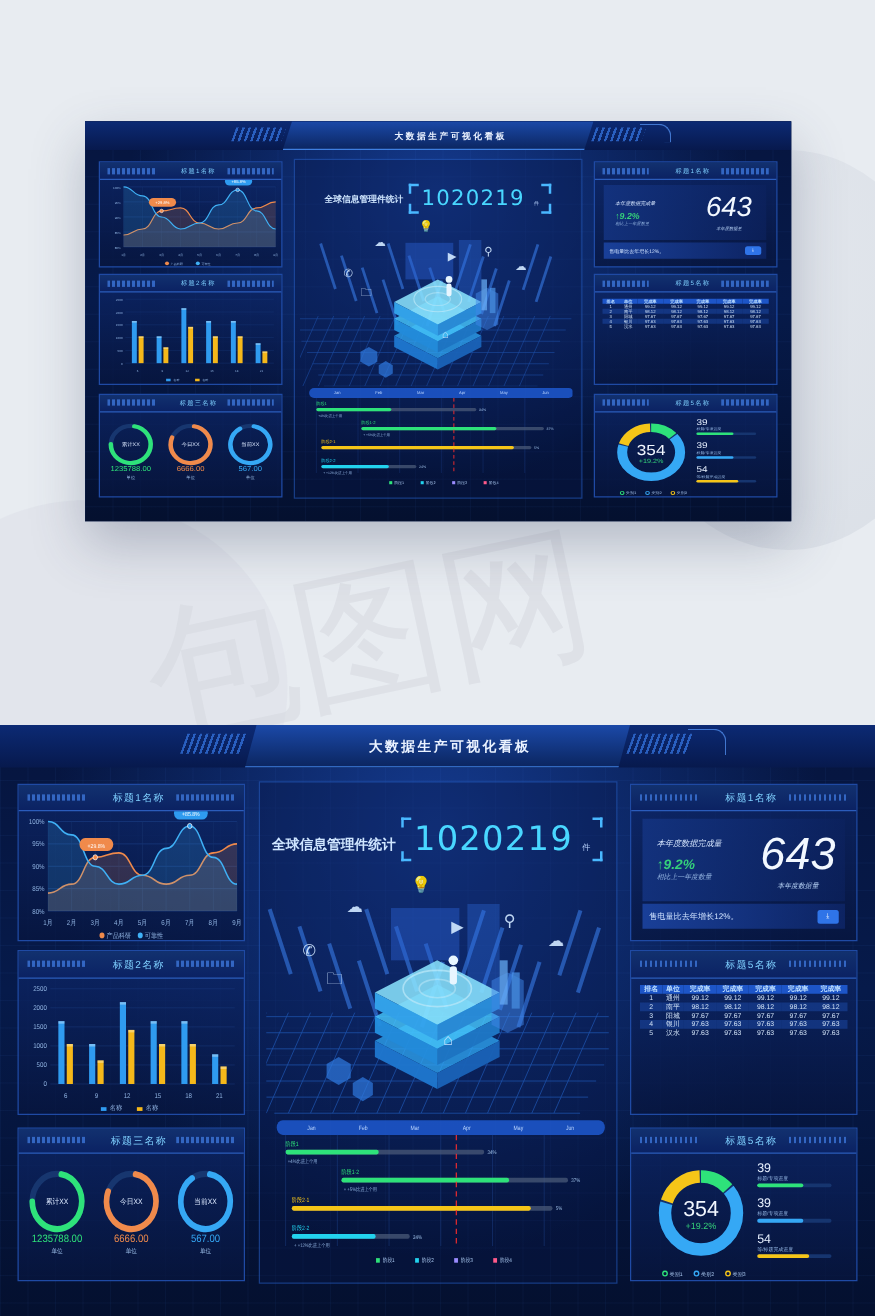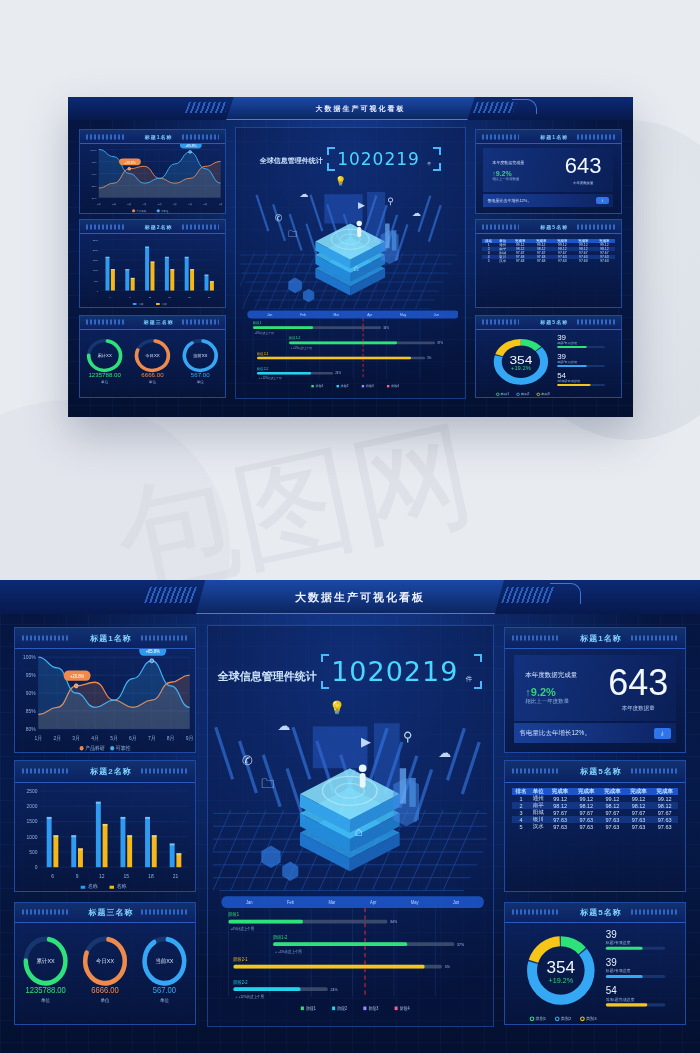--- a/index.html
+++ b/index.html
@@ -52,42 +52,42 @@
   .hdr-arc { position:absolute; right:17%; top:10%; width:4.5%; height:62%;
       border:1px solid #4f8bea; border-left:none; border-bottom:none; border-radius:0 10px 0 0; opacity:.8;}
 
   
   .panel { position:absolute; border:1px solid #1f4aa4;
       background:linear-gradient(180deg, rgba(13,39,106,.75), rgba(7,21,62,.75)); }
   .ptitle { position:relative; height:17%; min-height:14px;
       background:linear-gradient(180deg,#123徒,#0b2263); background:linear-gradient(180deg,#12316f,#0b2263);
       border-bottom:1px solid #2b5cbb;
       display:flex; align-items:center; justify-content:center;
-      color:#7fd0ff; letter-spacing:1px; font-weight:700;padding-left:12px; }
+      color:#7fd0ff; letter-spacing:1px; font-weight:400;padding-left:12px; }
   .ptitle .dots { position:absolute; top:50%; transform:translateY(-50%); height:5px; width:26%;
       background:repeating-linear-gradient(90deg,#3f7ae0 0 2px, transparent 2px 4px); opacity:.75; }
   .ptitle .dots.l{left:4%;} .ptitle .dots.r{right:4%;}
   .pbody { position:relative; width:100%; height:83%; }
 
   
   svg { display:block; width:100%; height:100%; }
 
   
   .center-top { position:absolute; width:100%; text-align:center; color:#cfe4ff; }
   .bignum { color:#49d7ff; font-family:"DejaVu Sans",sans-serif; letter-spacing:1px; }
   .bracket { position:relative; display:inline-block; padding:2px 10px; }
   .bracket i { position:absolute; width:8px; height:8px; border:2px solid #49b8ff; }
   .bracket i.tl{left:0;top:0;border-right:none;border-bottom:none;}
   .bracket i.tr{right:0;top:0;border-left:none;border-bottom:none;}
   .bracket i.bl{left:0;bottom:0;border-right:none;border-top:none;}
   .bracket i.br{right:0;bottom:0;border-left:none;border-top:none;}
 
   
   .kpi-card { position:absolute; inset:6% 5% 30% 5%;
-     background:linear-gradient(90deg,rgba(20,52,130,.85),rgba(12,34,95,.65)); display:flex; align-items:center; }
+     background:linear-gradient(90deg,rgba(20,52,130,.85),rgba(12,34,95,.65)); display:flex; align-items:center;font-style:italic; }
   .kpi-l { flex:1; padding-left:7%; }
   .kpi-r { flex:1; text-align:center; }
   .kpi-note { position:absolute; left:5%; right:5%; bottom:8%; height:20%;
      background:linear-gradient(90deg,rgba(27,67,160,.9),rgba(15,40,110,.7));
      display:flex; align-items:center; justify-content:space-between; padding:0 3%; color:#cfe2ff; }
   .chip { background:#2f74e8; border-radius:2px; display:flex; align-items:center; justify-content:center; color:#fff;}
 
   
   table { width:92%; margin:3% auto 0; border-collapse:collapse; text-align:center; }
   table th { color:#bfe0ff; font-weight:600; }

